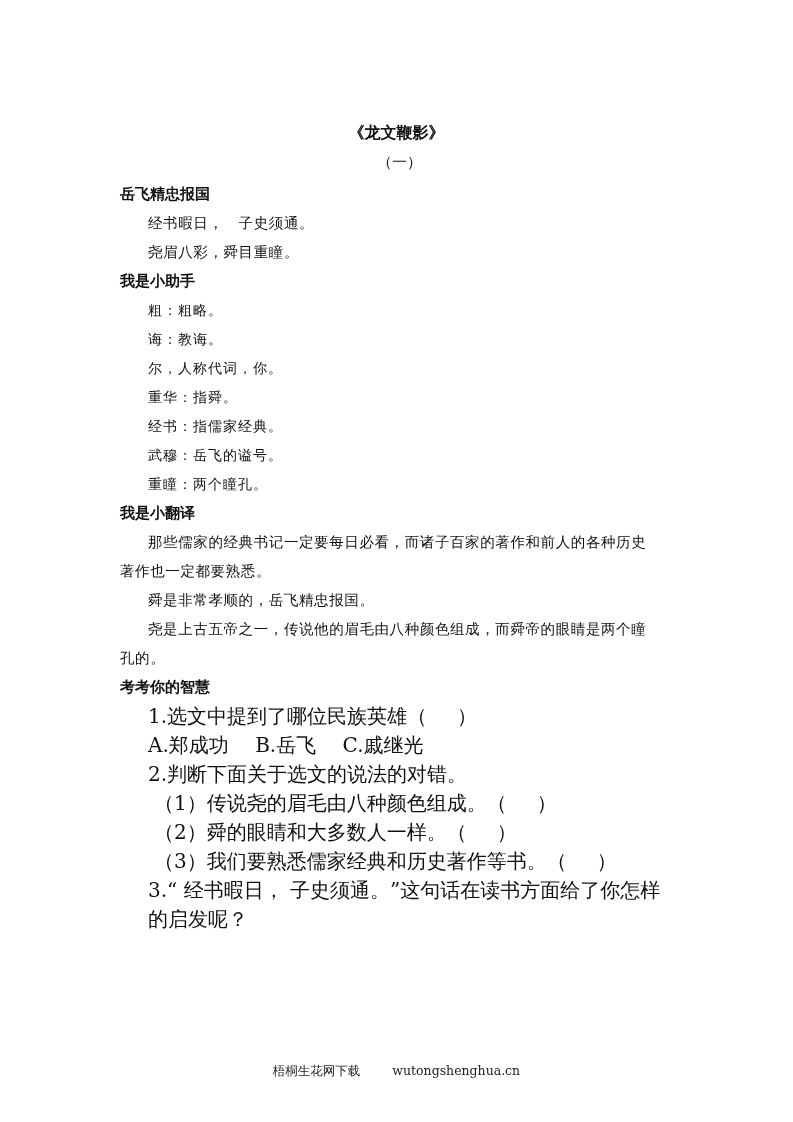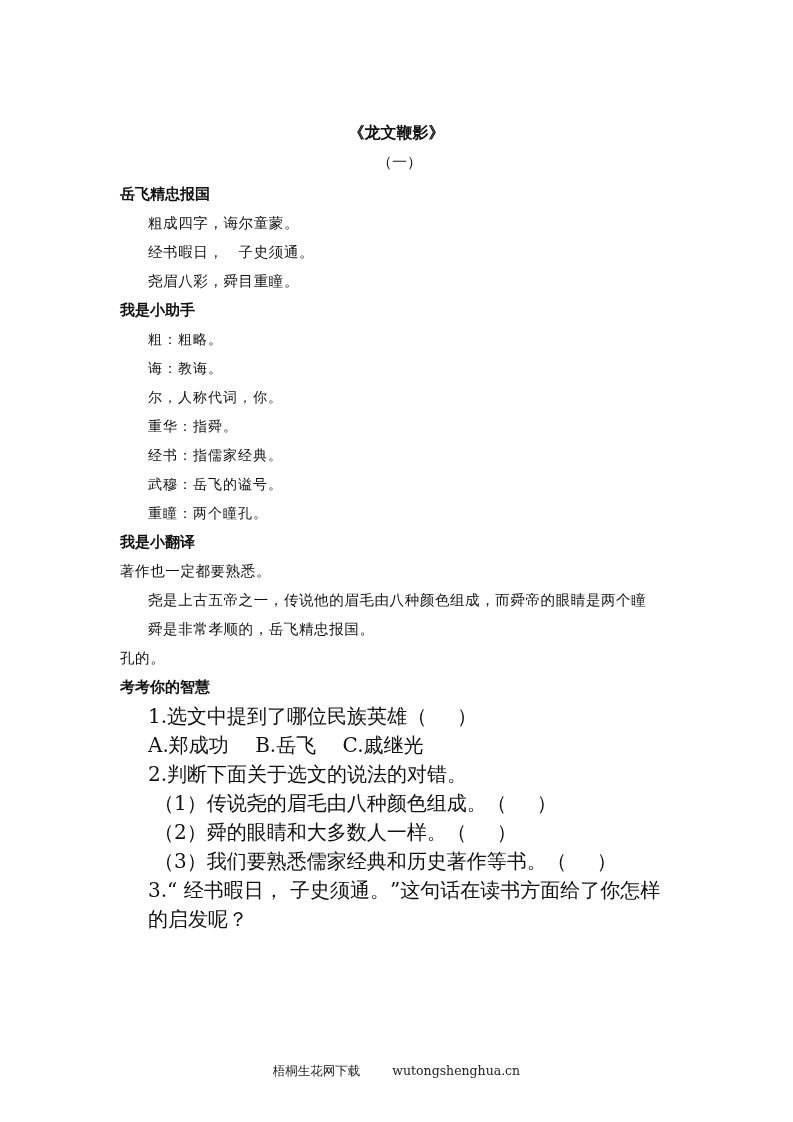--- a/index.html
+++ b/index.html
@@ -26,37 +26,37 @@
 </head>
 <body>
 
 <div class="page">
   <div class="title">《龙文鞭影》</div>
   <div class="subtitle">（一）</div>
 
   <div class="content">
 
     <div class="h">岳飞精忠报国</div>
-    <div class="p">粗成四字，诲尔童蒙。</div>
     <div class="p">经书暇日，　子史须通。</div>
     <div class="p">尧眉八彩，舜目重瞳。</div>
 
     <div class="h">我是小助手</div>
     <div class="item">粗：粗略。</div>
     <div class="item">诲：教诲。</div>
     <div class="item">尔，人称代词，你。</div>
     <div class="item">重华：指舜。</div>
     <div class="item">经书：指儒家经典。</div>
     <div class="item">武穆：岳飞的谥号。</div>
     <div class="item">重瞳：两个瞳孔。</div>
 
     <div class="h">我是小翻译</div>
+    <div class="p">那些儒家的经典书记一定要每日必看，而诸子百家的著作和前人的各种历史</div>
     <div class="p cont">著作也一定都要熟悉。</div>
+    <div class="p">舜是非常孝顺的，岳飞精忠报国。</div>
     <div class="p">尧是上古五帝之一，传说他的眉毛由八种颜色组成，而舜帝的眼睛是两个瞳</div>
-    <div class="p">舜是非常孝顺的，岳飞精忠报国。</div>
     <div class="p cont">孔的。</div>
 
     <div class="h">考考你的智慧</div>
     <div class="q">
       <span>1.选文中提到了哪位民族英雄（</span><span class="blank"></span><span>）</span>
     </div>
     <div class="q">A.郑成功　 B.岳飞　 C.戚继光</div>
     <div class="q">2.判断下面关于选文的说法的对错。</div>
     <div class="q sub">
       <span>（1）传说尧的眉毛由八种颜色组成。（</span><span class="blank"></span><span>）</span>

